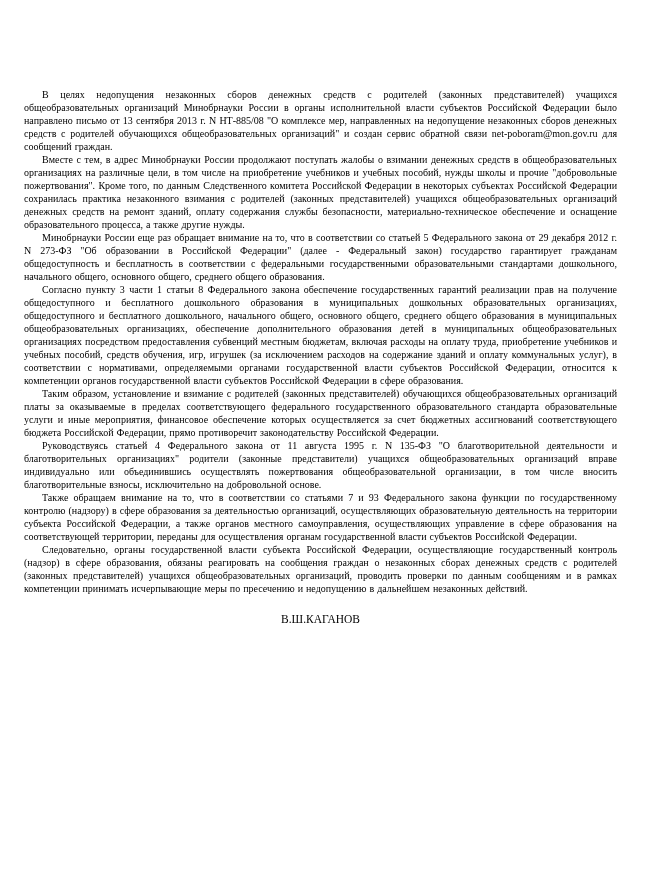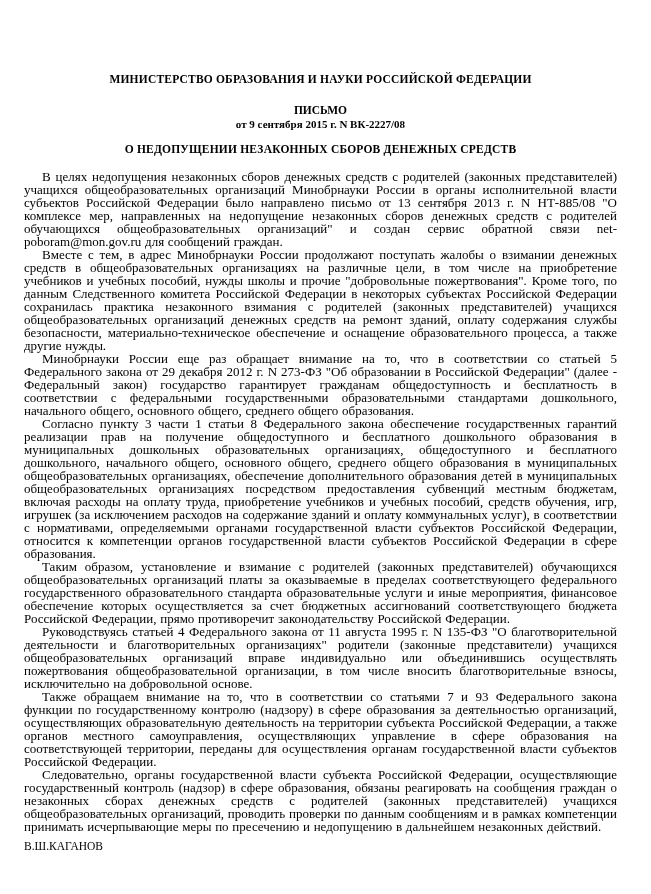--- a/index.html
+++ b/index.html
@@ -37,46 +37,40 @@
       margin-top: 2px;
       font-size: 11px;
     }
     .doc-title {
       margin-top: 13px;
       font-size: 11.5px;
       letter-spacing: 0.2px;
     }
     .letter-body {
       margin-top: 15px;
-      font-size: 13px;
+      font-size: 10px;
       line-height: 13px;
       text-align: justify;
     }
     .letter-body p {
       text-indent: 18px;
       word-spacing: 0.5px;
     }
     .signature {
-      margin-top: 6px;
-      text-align: left;
+      margin-top: 17px;
+      text-align: center;
       font-size: 11.5px;
       line-height: 14px;
     }
   </style>
 </head>
 <body>
 
 <div class="page">
 
-  <div class="doc-header">
-    <div class="ministry-name">МИНИСТЕРСТВО ОБРАЗОВАНИЯ И НАУКИ РОССИЙСКОЙ ФЕДЕРАЦИИ</div>
-    <div class="doc-type">ПИСЬМО</div>
-    <div class="doc-date-number">от 9 сентября 2015 г. N ВК-2227/08</div>
-    <div class="doc-title">О НЕДОПУЩЕНИИ НЕЗАКОННЫХ СБОРОВ ДЕНЕЖНЫХ СРЕДСТВ</div>
-  </div>
 
   <div class="letter-body">
     <p>В целях недопущения незаконных сборов денежных средств с родителей (законных представителей) учащихся общеобразовательных организаций Минобрнауки России в органы исполнительной власти субъектов Российской Федерации было направлено письмо от 13 сентября 2013 г. N НТ-885/08 "О комплексе мер, направленных на недопущение незаконных сборов денежных средств с родителей обучающихся общеобразовательных организаций" и создан сервис обратной связи net-poboram@mon.gov.ru для сообщений граждан.</p>
     <p>Вместе с тем, в адрес Минобрнауки России продолжают поступать жалобы о взимании денежных средств в общеобразовательных организациях на различные цели, в том числе на приобретение учебников и учебных пособий, нужды школы и прочие "добровольные пожертвования". Кроме того, по данным Следственного комитета Российской Федерации в некоторых субъектах Российской Федерации сохранилась практика незаконного взимания с родителей (законных представителей) учащихся общеобразовательных организаций денежных средств на ремонт зданий, оплату содержания службы безопасности, материально-техническое обеспечение и оснащение образовательного процесса, а также другие нужды.</p>
     <p>Минобрнауки России еще раз обращает внимание на то, что в соответствии со статьей 5 Федерального закона от 29 декабря 2012 г. N 273-ФЗ "Об образовании в Российской Федерации" (далее - Федеральный закон) государство гарантирует гражданам общедоступность и бесплатность в соответствии с федеральными государственными образовательными стандартами дошкольного, начального общего, основного общего, среднего общего образования.</p>
     <p>Согласно пункту 3 части 1 статьи 8 Федерального закона обеспечение государственных гарантий реализации прав на получение общедоступного и бесплатного дошкольного образования в муниципальных дошкольных образовательных организациях, общедоступного и бесплатного дошкольного, начального общего, основного общего, среднего общего образования в муниципальных общеобразовательных организациях, обеспечение дополнительного образования детей в муниципальных общеобразовательных организациях посредством предоставления субвенций местным бюджетам, включая расходы на оплату труда, приобретение учебников и учебных пособий, средств обучения, игр, игрушек (за исключением расходов на содержание зданий и оплату коммунальных услуг), в соответствии с нормативами, определяемыми органами государственной власти субъектов Российской Федерации, относится к компетенции органов государственной власти субъектов Российской Федерации в сфере образования.</p>
     <p>Таким образом, установление и взимание с родителей (законных представителей) обучающихся общеобразовательных организаций платы за оказываемые в пределах соответствующего федерального государственного образовательного стандарта образовательные услуги и иные мероприятия, финансовое обеспечение которых осуществляется за счет бюджетных ассигнований соответствующего бюджета Российской Федерации, прямо противоречит законодательству Российской Федерации.</p>
     <p>Руководствуясь статьей 4 Федерального закона от 11 августа 1995 г. N 135-ФЗ "О благотворительной деятельности и благотворительных организациях" родители (законные представители) учащихся общеобразовательных организаций вправе индивидуально или объединившись осуществлять пожертвования общеобразовательной организации, в том числе вносить благотворительные взносы, исключительно на добровольной основе.</p>
     <p>Также обращаем внимание на то, что в соответствии со статьями 7 и 93 Федерального закона функции по государственному контролю (надзору) в сфере образования за деятельностью организаций, осуществляющих образовательную деятельность на территории субъекта Российской Федерации, а также органов местного самоуправления, осуществляющих управление в сфере образования на соответствующей территории, переданы для осуществления органам государственной власти субъектов Российской Федерации.</p>
     <p>Следовательно, органы государственной власти субъекта Российской Федерации, осуществляющие государственный контроль (надзор) в сфере образования, обязаны реагировать на сообщения граждан о незаконных сборах денежных средств с родителей (законных представителей) учащихся общеобразовательных организаций, проводить проверки по данным сообщениям и в рамках компетенции принимать исчерпывающие меры по пресечению и недопущению в дальнейшем незаконных действий.</p>

